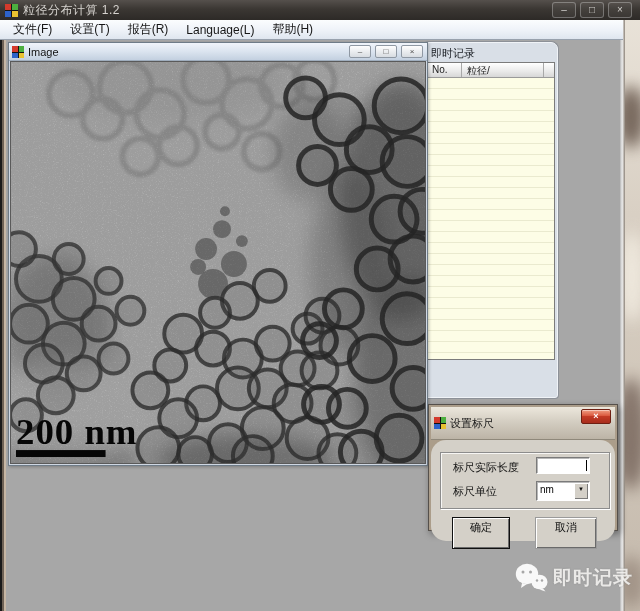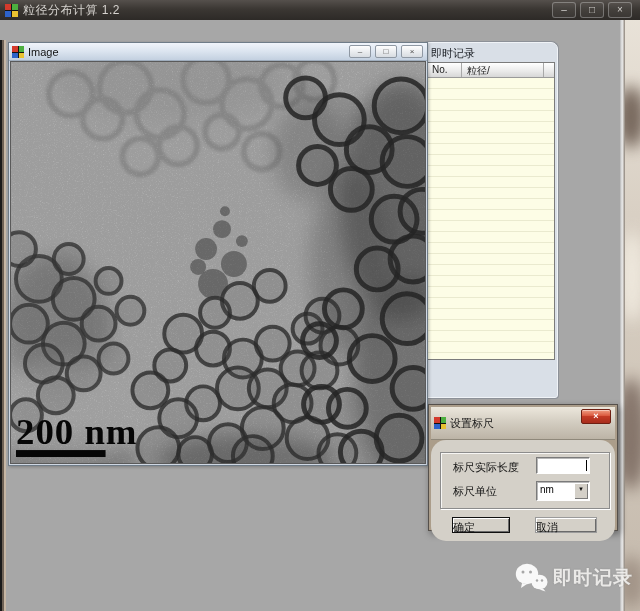--- a/index.html
+++ b/index.html
@@ -96,23 +96,23 @@
   .dlg-input { position:absolute; left:105px; top:17px; width:54px; height:17px; background:#fff;
      border:1px solid; border-color:#7a7a7a #fff #fff #7a7a7a; box-shadow:inset 1px 1px 0 #b8b8b8;
      font-size:11px; padding:0 2px; outline:none; }
   .dlg-caret { position:absolute; left:155px; top:20px; width:1px; height:11px; background:#000; }
   .dlg-select { position:absolute; left:105px; top:41px; width:54px; height:17px; background:#fff;
      border:1px solid; border-color:#7a7a7a #fff #fff #7a7a7a; box-shadow:inset 1px 1px 0 #b8b8b8;
      font-size:10px; color:#000; padding:2px 0 16px 3px; }
   .dlg-select .arrow-btn { position:absolute; right:1px; top:1px; bottom:1px; width:14px;
      background:#d4d0c8; box-shadow:inset 1px 1px 0 #fff, inset -1px -1px 0 #7a7a7a;
      font-size:6px; color:#111; text-align:center; line-height:13px; }
-  .dlg-btn { position:absolute; top:77px; height:16px; background:#d4d0c8; font-size:11px; color:#111;
+  .dlg-btn { position:absolute; top:77px; height:32px; background:#d4d0c8; font-size:11px; color:#111;
      box-shadow:inset 1px 1px 0 #ffffff, inset -1px -1px 0 #6a6a6a; border:1px solid #9a9a9a;
-     line-height:19px; }
+     text-align:center; line-height:19px; }
   .btn-ok { left:21px; width:58px; border:1px solid #101010; }
   .btn-cancel { left:104px; width:62px; }
 
   
   .watermark { position:absolute; left:515px; top:563px; z-index:9; display:flex;
      align-items:center; gap:5px; opacity:.92; }
   .watermark .wm-text { font-size:19px; font-weight:600; color:#f0efed; letter-spacing:1px;
      text-shadow:0 0 2px rgba(120,120,120,.6); }
 </style>
 </head>
@@ -124,20 +124,27 @@
     <div class="blob b1"></div>
     <div class="blob b2"></div>
     <div class="blob b3"></div>
     <div class="blob b4"></div>
   </div>
 
   <div class="app">
     <div class="app-left-edge"></div>
     <div class="app-right-edge"></div>
 
+    <div class="menubar">
+      <span class="menu-item">文件(F)</span>
+      <span class="menu-item">设置(T)</span>
+      <span class="menu-item">报告(R)</span>
+      <span class="menu-item">Language(L)</span>
+      <span class="menu-item">帮助(H)</span>
+    </div>
 
     <div class="imgwin">
       <div class="imgwin-titlebar">
         <span class="appicon" style="width:12px;height:12px;"></span>
         <span class="title">Image</span>
         <span class="mdi-controls">
           <span class="mdi-btn">–</span>
           <span class="mdi-btn">□</span>
           <span class="mdi-btn">×</span>
         </span>

